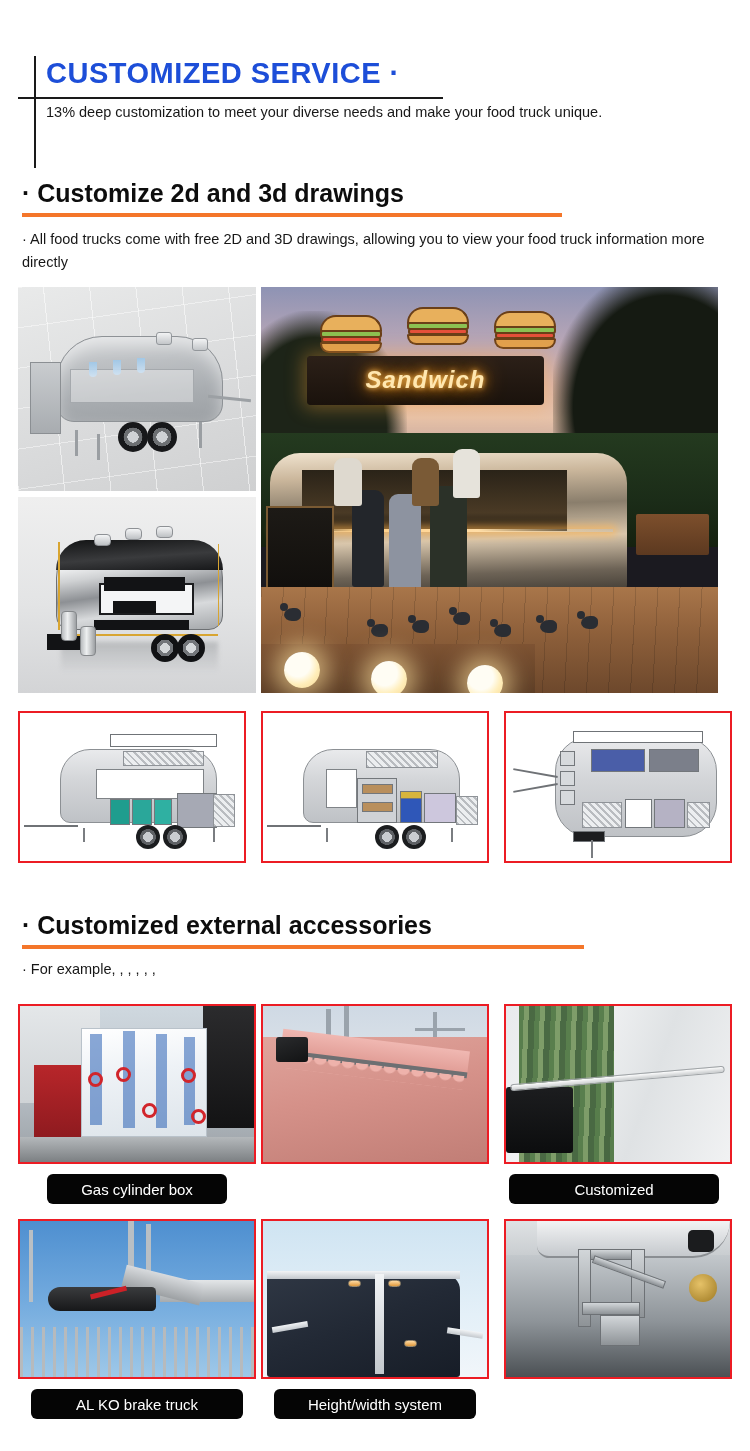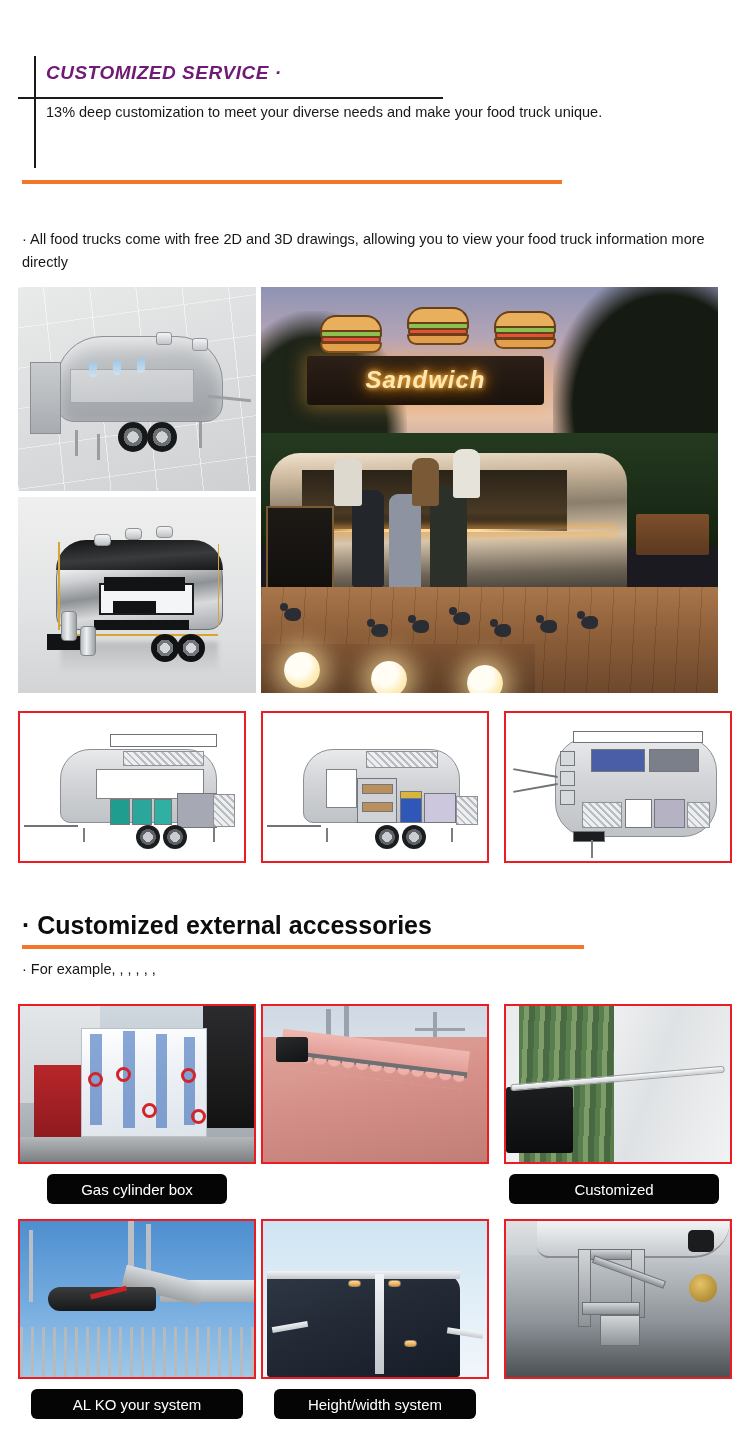--- a/index.html
+++ b/index.html
@@ -10,22 +10,22 @@
     overflow: hidden;
   }
   .page { position: relative; width: 750px; height: 1451px; background:#fff; }
 
   
   .banner { position:absolute; left:18px; top:48px; width:714px; }
   .banner-vline { position:absolute; left:16px; top:8px; width:2px; height:112px; background:#1a1a1a; }
   .banner-hline { position:absolute; left:0px; top:49px; width:425px; height:2px; background:#1a1a1a; }
   .banner-title {
     position:absolute; left:28px; top:6px;
-    font-size:19px; font-weight:bold; letter-spacing:0.5px;
-    color:#701a75; line-height:38px; white-space:nowrap;font-style:italic;
+    font-size:29px; font-weight:bold; letter-spacing:0.5px;
+    color:#1d4ed8; line-height:38px; white-space:nowrap;
   }
   .banner-sub {
     position:absolute; left:28px; top:53px; width:660px;
     font-size:14.5px; color:#181818; line-height:23px;
   }
 
   
   .sec-head { position:absolute; left:22px; }
   .sec-title {
     font-size:25px; font-weight:bold; color:#0d0d0d;
@@ -267,20 +267,21 @@
 <div class="page">
 
   <div class="banner">
     <div class="banner-vline"></div>
     <div class="banner-hline"></div>
     <div class="banner-title">CUSTOMIZED SERVICE ·</div>
     <div class="banner-sub">13% deep customization to meet your diverse needs and make your food truck unique.</div>
   </div>
 
   <div class="sec-head" style="top:178px;">
+    <div class="sec-title">· Customize 2d and 3d drawings</div>
     <div class="sec-rule" style="width:540px;"></div>
   </div>
   <div class="sec-desc" style="left:22px; top:228px; width:706px;">· All food trucks come with free 2D and 3D drawings, allowing you to view your food truck information more directly</div>
 
   <div class="ph r1" style="left:18px; top:287px; width:238px; height:204px;">
     <div class="inner">
       <div class="floor"></div>
       <div class="body"></div>
       <div class="glass"></div>
       <div class="door"></div>
@@ -524,16 +525,16 @@
       <div class="jackarm" style="left:32%; top:18%; width:6%; height:50%;"></div>
       <div class="jackarm" style="left:56%; top:18%; width:6%; height:44%;"></div>
       <div class="jackarm" style="left:34%; top:52%; width:26%; height:8%;"></div>
       <div class="jackarm" style="left:38%; top:30%; width:34%; height:5%; transform:rotate(20deg);"></div>
       <div class="jackarm" style="left:42%; top:60%; width:18%; height:20%;"></div>
       <div class="brass"></div>
       <div class="blackcap"></div>
     </div>
   </div>
 
-  <div class="label" style="left:31px; top:1389px; width:212px;">AL KO your system</div>
+  <div class="label" style="left:31px; top:1389px; width:212px;">AL KO brake truck</div>
   <div class="label" style="left:274px; top:1389px; width:202px;">Height/width system</div>
 
 </div>
 
 </body></html>

